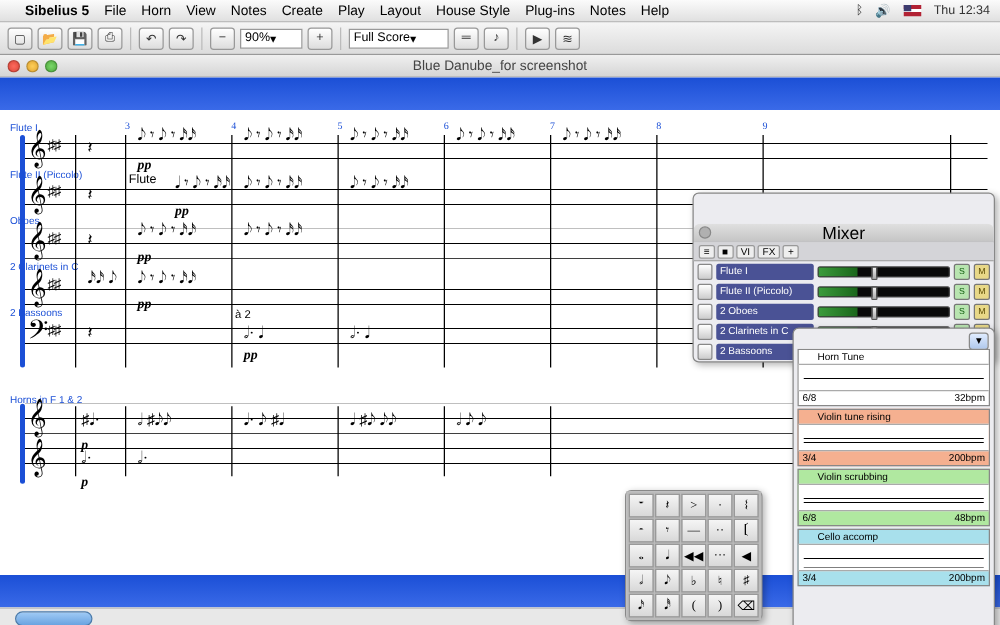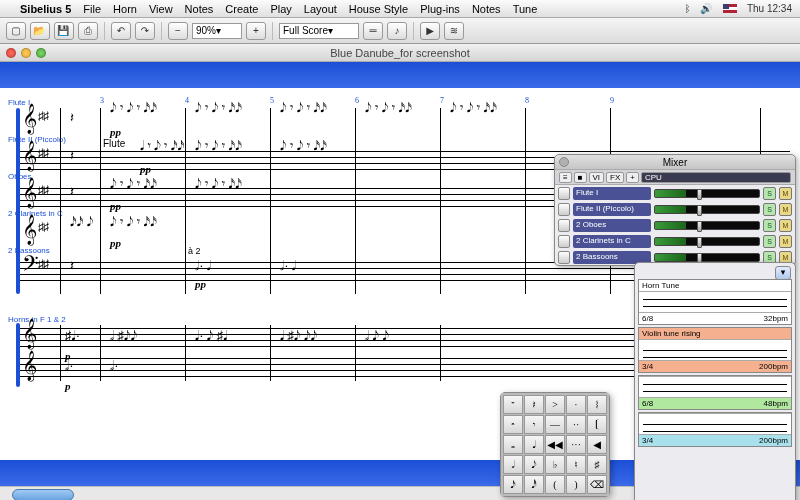--- a/index.html
+++ b/index.html
@@ -44,21 +44,21 @@
   .grand-staff { position:absolute; left:20px; right:10px; }
   .grand-staff .staff-line { height:24px; background: repeating-linear-gradient(to bottom, transparent 0 5.5px, #000 5.5px 6px); margin-bottom:6px; }
   .notes-overlay { position:absolute; inset:0; font-size:13px; font-family: serif; color:#000; }
   .note-mark { position:absolute; }
   .dyn { font-style:italic; font-weight:bold; font-family: serif; font-size:11px; position:absolute; }
   .meas-num { position:absolute; font-size:8px; color:#1b4fd6; }
   .bracket { position:absolute; left:16px; width:4px; background:#1b4fd6; border-radius:2px; }
   
   
   .panel { position: absolute; background: #ececf0; border: 1px solid #888; border-radius: 5px; box-shadow: 2px 2px 6px rgba(0,0,0,.3); }
-  .panel-title { height: 15px; background: linear-gradient(#e0e0e0,#c5c5c5); border-bottom: 1px solid #aaa; text-align: center; font-size: 10px; line-height: 15px; border-radius: 5px 5px 0 0; position:relative; }
+  .panel-title { height: 15px; background: linear-gradient(#e0e0e0,#c5c5c5); border-bottom: 1px solid #aaa; text-align: center; font-size: 14px; line-height: 15px; border-radius: 5px 5px 0 0; position:relative;margin-top:24px; }
   .panel-close { position:absolute; left:4px; top:2px; width:10px; height:10px; background:#b0b0b0; border-radius:50%; border:1px solid #888; }
   
   
   .mixer { top: 92px; right: 4px; width: 242px; }
   .mixer-toolbar { height:15px; background:#d4d4d8; border-bottom:1px solid #aaa; display:flex; align-items:center; padding:0 4px; gap:2px; font-size:8px; }
   .mixer-toolbar span { border:1px solid #999; background:#eee; padding:0 3px; border-radius:2px; }
   .mixer-row { display:flex; align-items:center; height:16px; padding:1px 3px; gap:3px; }
   .chan-btn { width:12px; height:13px; background:linear-gradient(#fff,#ccc); border:1px solid #888; border-radius:2px; }
   .chan-name { flex:0 0 78px; height:13px; background:#4a5295; color:#fff; font-size:8px; padding:1px 3px; border-radius:2px; overflow:hidden; white-space:nowrap; }
   .meter { flex:1; height:9px; background:#0a0a0a; border:1px solid #444; border-radius:2px; position:relative; }
@@ -74,21 +74,21 @@
   .key { height:19px; background:linear-gradient(#f5f5f5,#d8d8d8); border:1px solid #999; display:flex; align-items:center; justify-content:center; font-size:10px; font-family: serif; }
   
   
   .ideas { top: 200px; right: 4px; width: 162px; height: 295px; }
   .ideas-toolbar { height:16px; display:flex; padding:3px 4px; gap:3px; }
   .ideas-tabbar { display:flex; border:1px solid #999; border-radius:3px; overflow:hidden; flex:1; margin:0 4px 2px; }
   .ideas-tabbar span { flex:1; text-align:center; font-size:9px; padding:1px 0; }
   .tab-active { background:linear-gradient(#b8d0ec,#8ab0dc); }
   .tab-inactive { background:linear-gradient(#f0f0f0,#d5d5d5); }
   .idea-item { margin:0 3px 2px; border:1px solid #888; font-size:8px; }
-  .idea-head { padding:1px 3px; display:flex; justify-content:space-between; }
+  .idea-head { padding:1px 15px; display:flex; justify-content:space-between; }
   .idea-notation { height:22px; background:#fff; border-top:1px solid #aaa; border-bottom:1px solid #aaa; position:relative; }
   .idea-notation::before { content:""; position:absolute; left:4px; right:4px; top:4px; height:14px; background:repeating-linear-gradient(to bottom, transparent 0 3px, #000 3px 3.5px); }
   .idea-foot { padding:1px 3px; display:flex; justify-content:space-between; }
   
   .scrollbar-h { position:absolute; bottom:0; left:0; right:0; height:14px; background:#e8e8e8; border-top:1px solid #bbb; }
   .scrollbar-h::before { content:""; position:absolute; left:12px; width:60px; top:2px; height:10px; background:linear-gradient(#9fcaf5,#6aa3e0); border:1px solid #4a7aaa; border-radius:10px; }
 </style>
 </head>
 <body>
 
@@ -98,21 +98,21 @@
   <span>File</span>
   <span>Horn</span>
   <span>View</span>
   <span>Notes</span>
   <span>Create</span>
   <span>Play</span>
   <span>Layout</span>
   <span>House Style</span>
   <span>Plug-ins</span>
   <span>Notes</span>
-  <span>Tune</span>
+  <span>Help</span>
   <div class="right">
     <span>ᛒ</span>
     <span>🔊</span>
     <span class="flag"></span>
     <span>Thu 12:34</span>
   </div>
 </div>
 
 <div class="toolbar">
   <div class="tool-btn">▢</div>
@@ -262,21 +262,20 @@
     <div class="panel-title">
       <span class="panel-close"></span>
       <span>Mixer</span>
     </div>
     <div class="mixer-toolbar">
       <span>≡</span>
       <span>■</span>
       <span>VI</span>
       <span>FX</span>
       <span>+</span>
-      <span style="background:#3a3a50;color:#fff;flex:1">CPU</span>
     </div>
     <div>
       <div class="mixer-row">
         <div class="chan-btn"></div>
         <div class="chan-name">Flute I</div>
         <div class="meter">
             <div class="fader-knob"></div>
           </div>
         <div class="sm-btn sm-s">S</div>
         <div class="sm-btn sm-m">M</div>
@@ -371,27 +370,33 @@
         <div class="idea-head">
             <span>Violin tune rising</span>
           </div>
         <div class="idea-notation"></div>
         <div class="idea-foot">
             <span>3/4</span>
             <span>200bpm</span>
           </div>
       </div>
       <div class="idea-item" style="background:#b0e8a0">
+        <div class="idea-head">
+            <span>Violin scrubbing</span>
+          </div>
         <div class="idea-notation"></div>
         <div class="idea-foot">
             <span>6/8</span>
             <span>48bpm</span>
           </div>
       </div>
       <div class="idea-item" style="background:#a8e0ec">
+        <div class="idea-head">
+            <span>Cello accomp</span>
+          </div>
         <div class="idea-notation"></div>
         <div class="idea-foot">
             <span>3/4</span>
             <span>200bpm</span>
           </div>
       </div>
 
     </div>
 
   </div>

